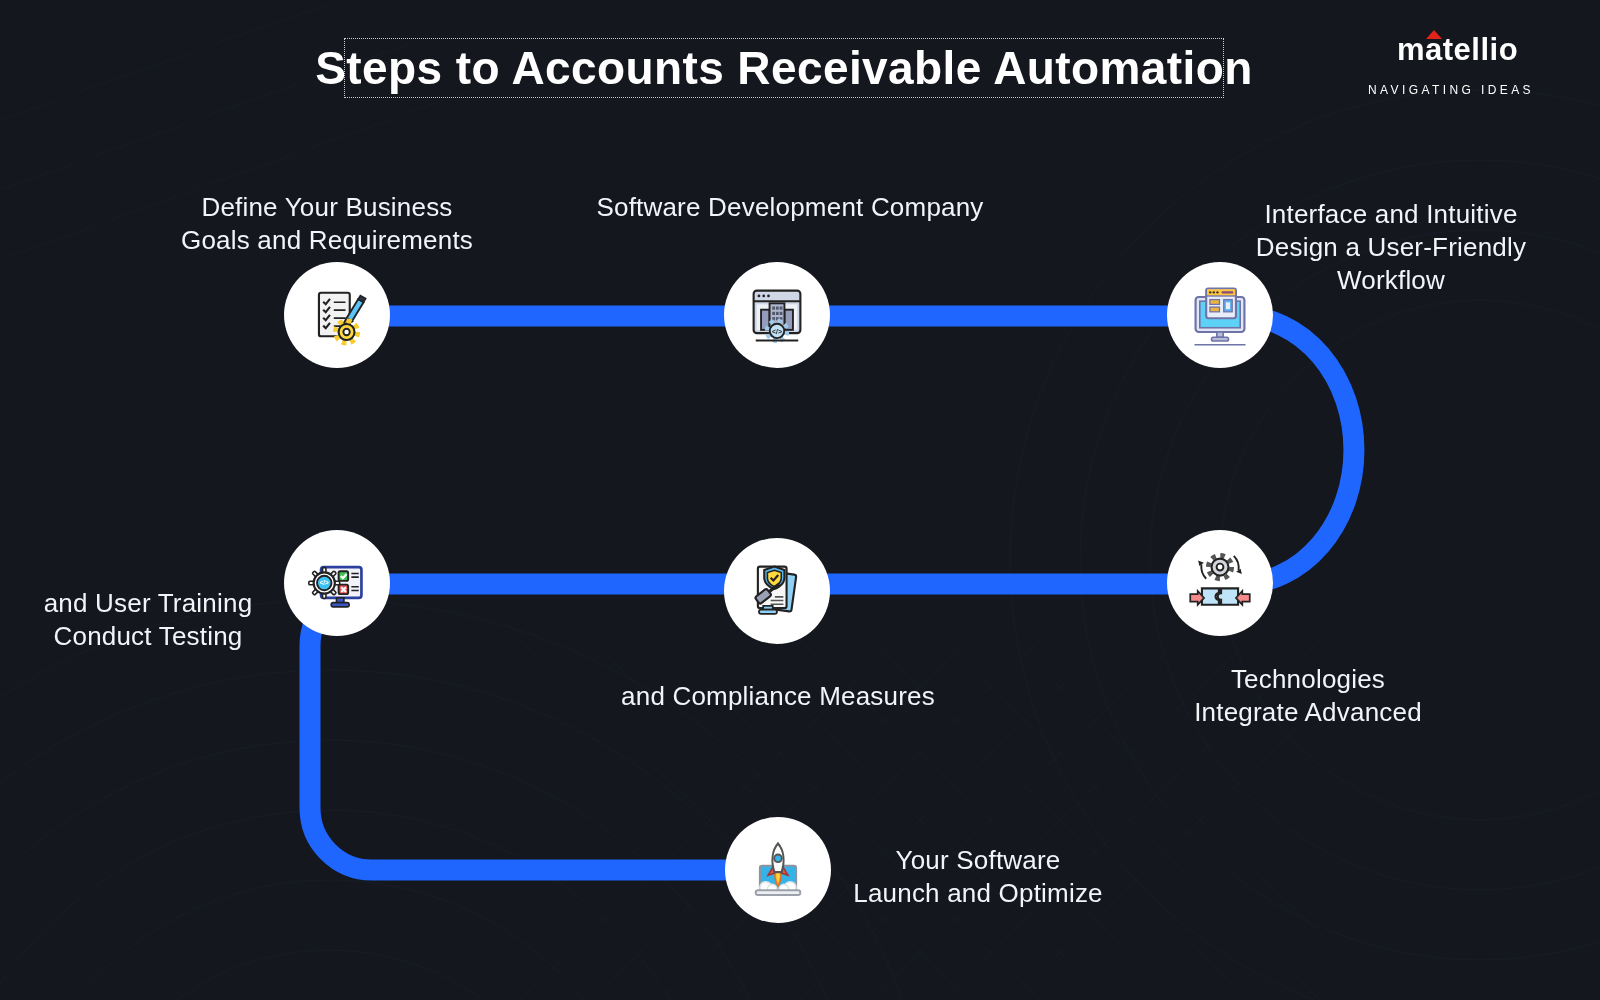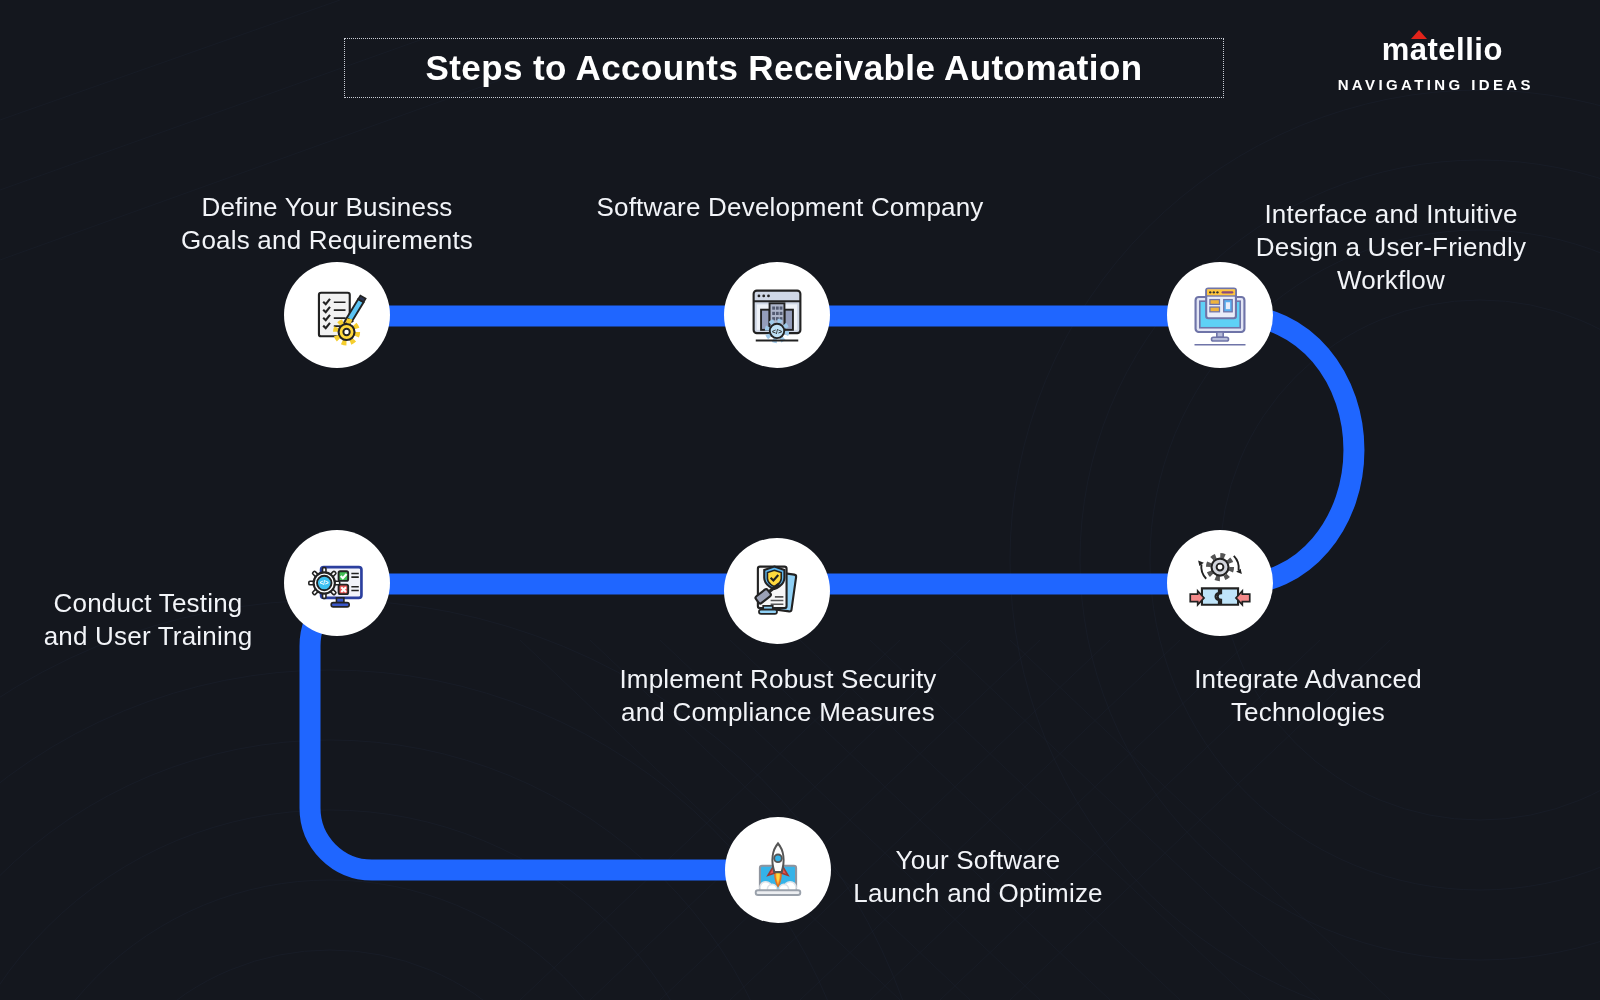--- a/index.html
+++ b/index.html
@@ -12,30 +12,30 @@
   .layer{position:absolute;left:0;top:0;}
   #texture{z-index:0;}
   #flow{z-index:1;}
 
   .title-box{
     position:absolute;left:784px;top:68px;transform:translate(-50%,-50%);
     width:878px;height:58px;z-index:3;
     border:1px dotted #c9cdd6;
     display:flex;align-items:center;justify-content:center;
   }
-  .title-text{font-size:35px;font-weight:700;letter-spacing:.4px;color:#ffffff;white-space:nowrap;}
+  .title-text{font-size:46px;font-weight:700;letter-spacing:.4px;color:#ffffff;white-space:nowrap;}
 
   .logo{position:absolute;top:34px;right:66px;z-index:3;text-align:center;}
   .logo-word{position:relative;display:inline-block;font-size:31px;font-weight:700;color:#ffffff;letter-spacing:.5px;line-height:1;margin-left:13px;}
   .logo-accent{
     position:absolute;top:-4px;left:29px;width:0;height:0;
     border-left:8px solid transparent;border-right:8px solid transparent;
     border-bottom:9px solid #e2231a;
   }
-  .logo-tagline{font-size:15px;font-weight:700;letter-spacing:3.4px;color:#ffffff;margin-top:11px;white-space:nowrap;}
+  .logo-tagline{font-size:12px;font-weight:400;letter-spacing:3.4px;color:#ffffff;margin-top:18px;white-space:nowrap;}
 
   .icon-circle{
     position:absolute;width:106px;height:106px;border-radius:50%;
     background:#ffffff;z-index:2;transform:translate(-50%,-50%);
     display:flex;align-items:center;justify-content:center;
   }
   .icon-circle svg{width:68px;height:68px;}
 
   .step-label{
     position:absolute;z-index:3;transform:translate(-50%,-50%);
@@ -267,27 +267,26 @@
 </div>
 <div class="step-label" id="label-2">
   <span>Software Development Company</span>
 </div>
 <div class="step-label" id="label-3">
   <span>Interface and Intuitive</span>
   <span>Design a User-Friendly</span>
   <span>Workflow</span>
 </div>
 <div class="step-label" id="label-4">
+  <span>Technologies</span>
   <span>Integrate Advanced</span>
-  <span>Technologies</span>
 </div>
 <div class="step-label" id="label-5">
-  <span>Implement Robust Security</span>
   <span>and Compliance Measures</span>
 </div>
 <div class="step-label" id="label-6">
+  <span>and User Training</span>
   <span>Conduct Testing</span>
-  <span>and User Training</span>
 </div>
 <div class="step-label" id="label-7">
   <span>Your Software</span>
   <span>Launch and Optimize</span>
 </div>
 
 </body></html>

